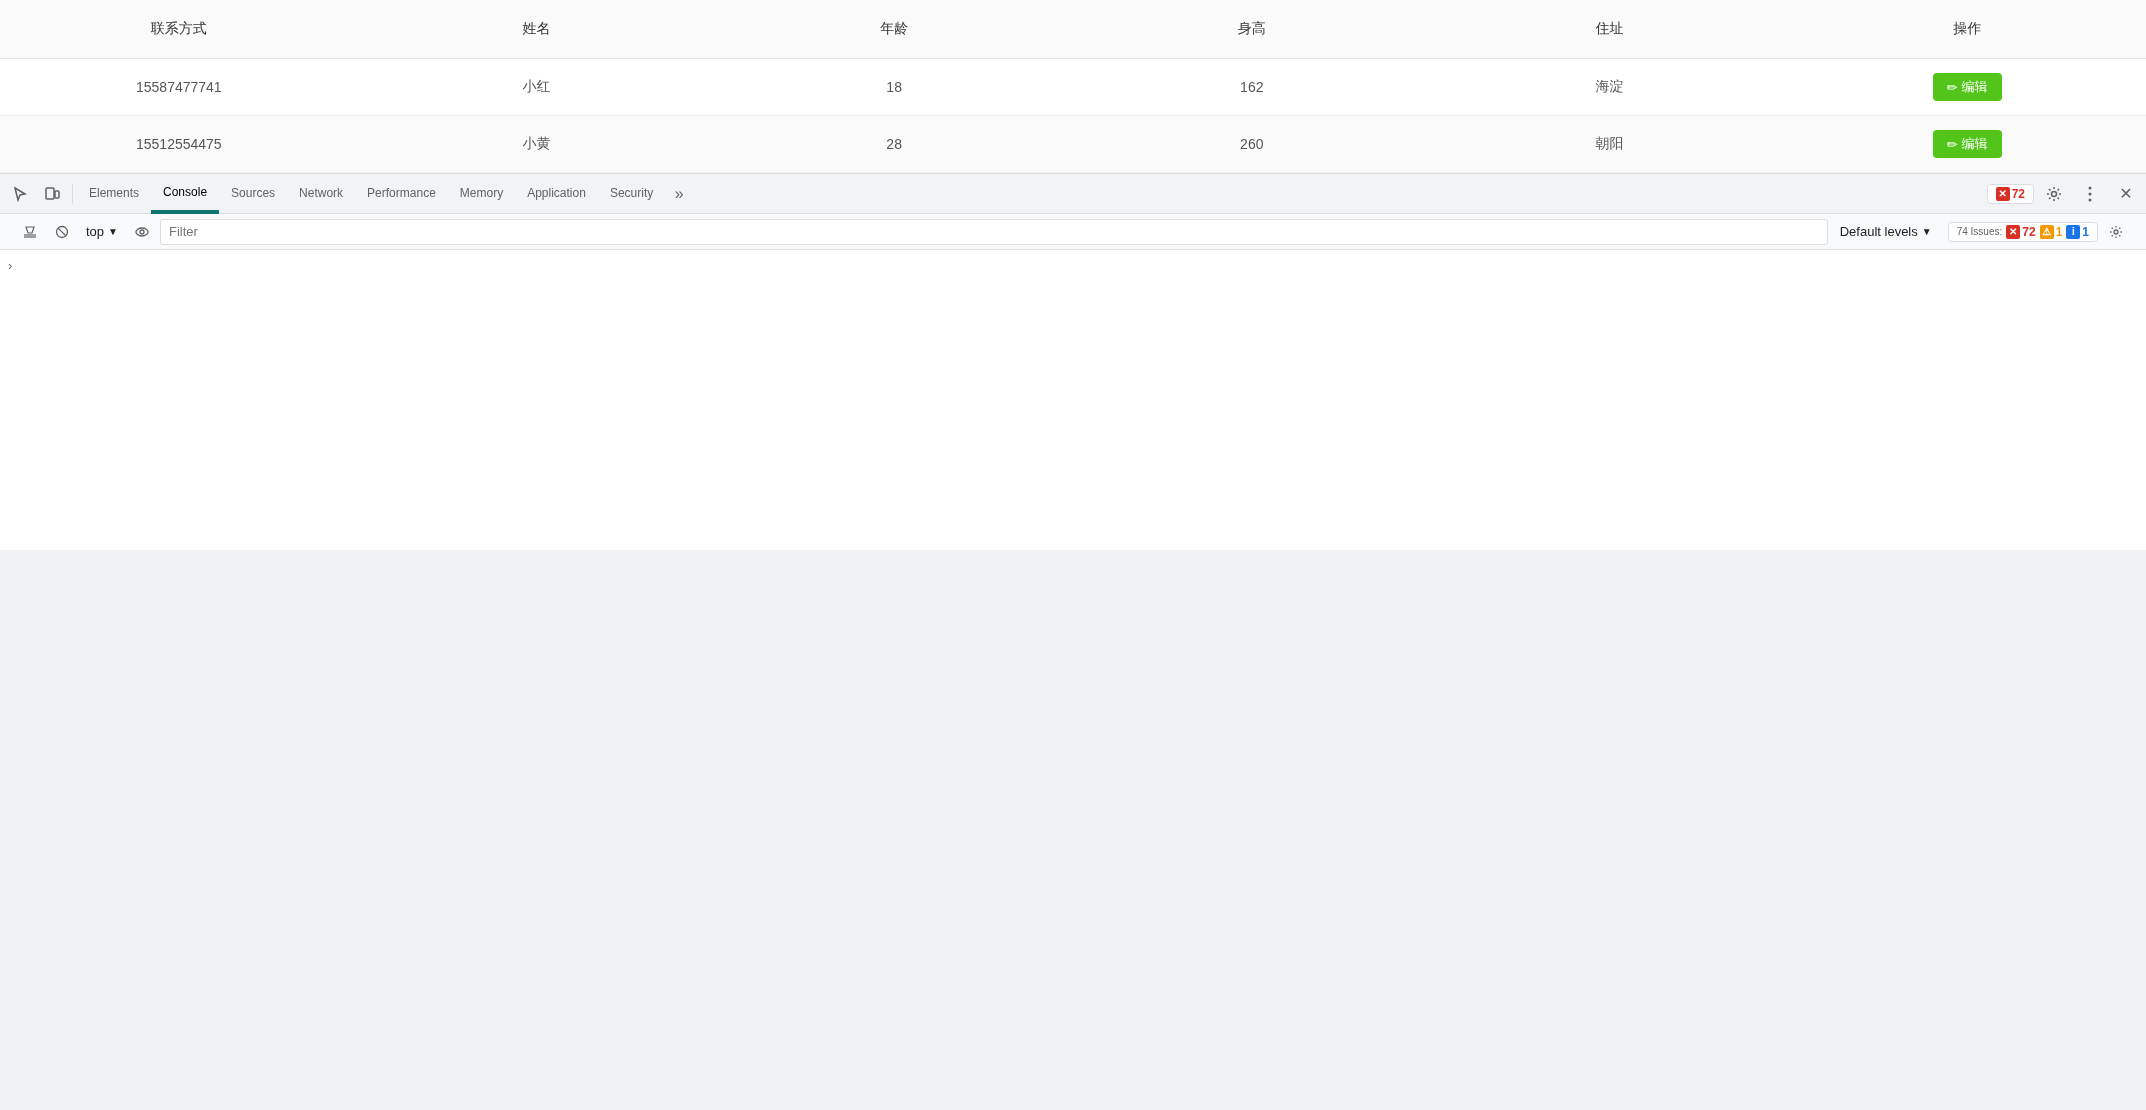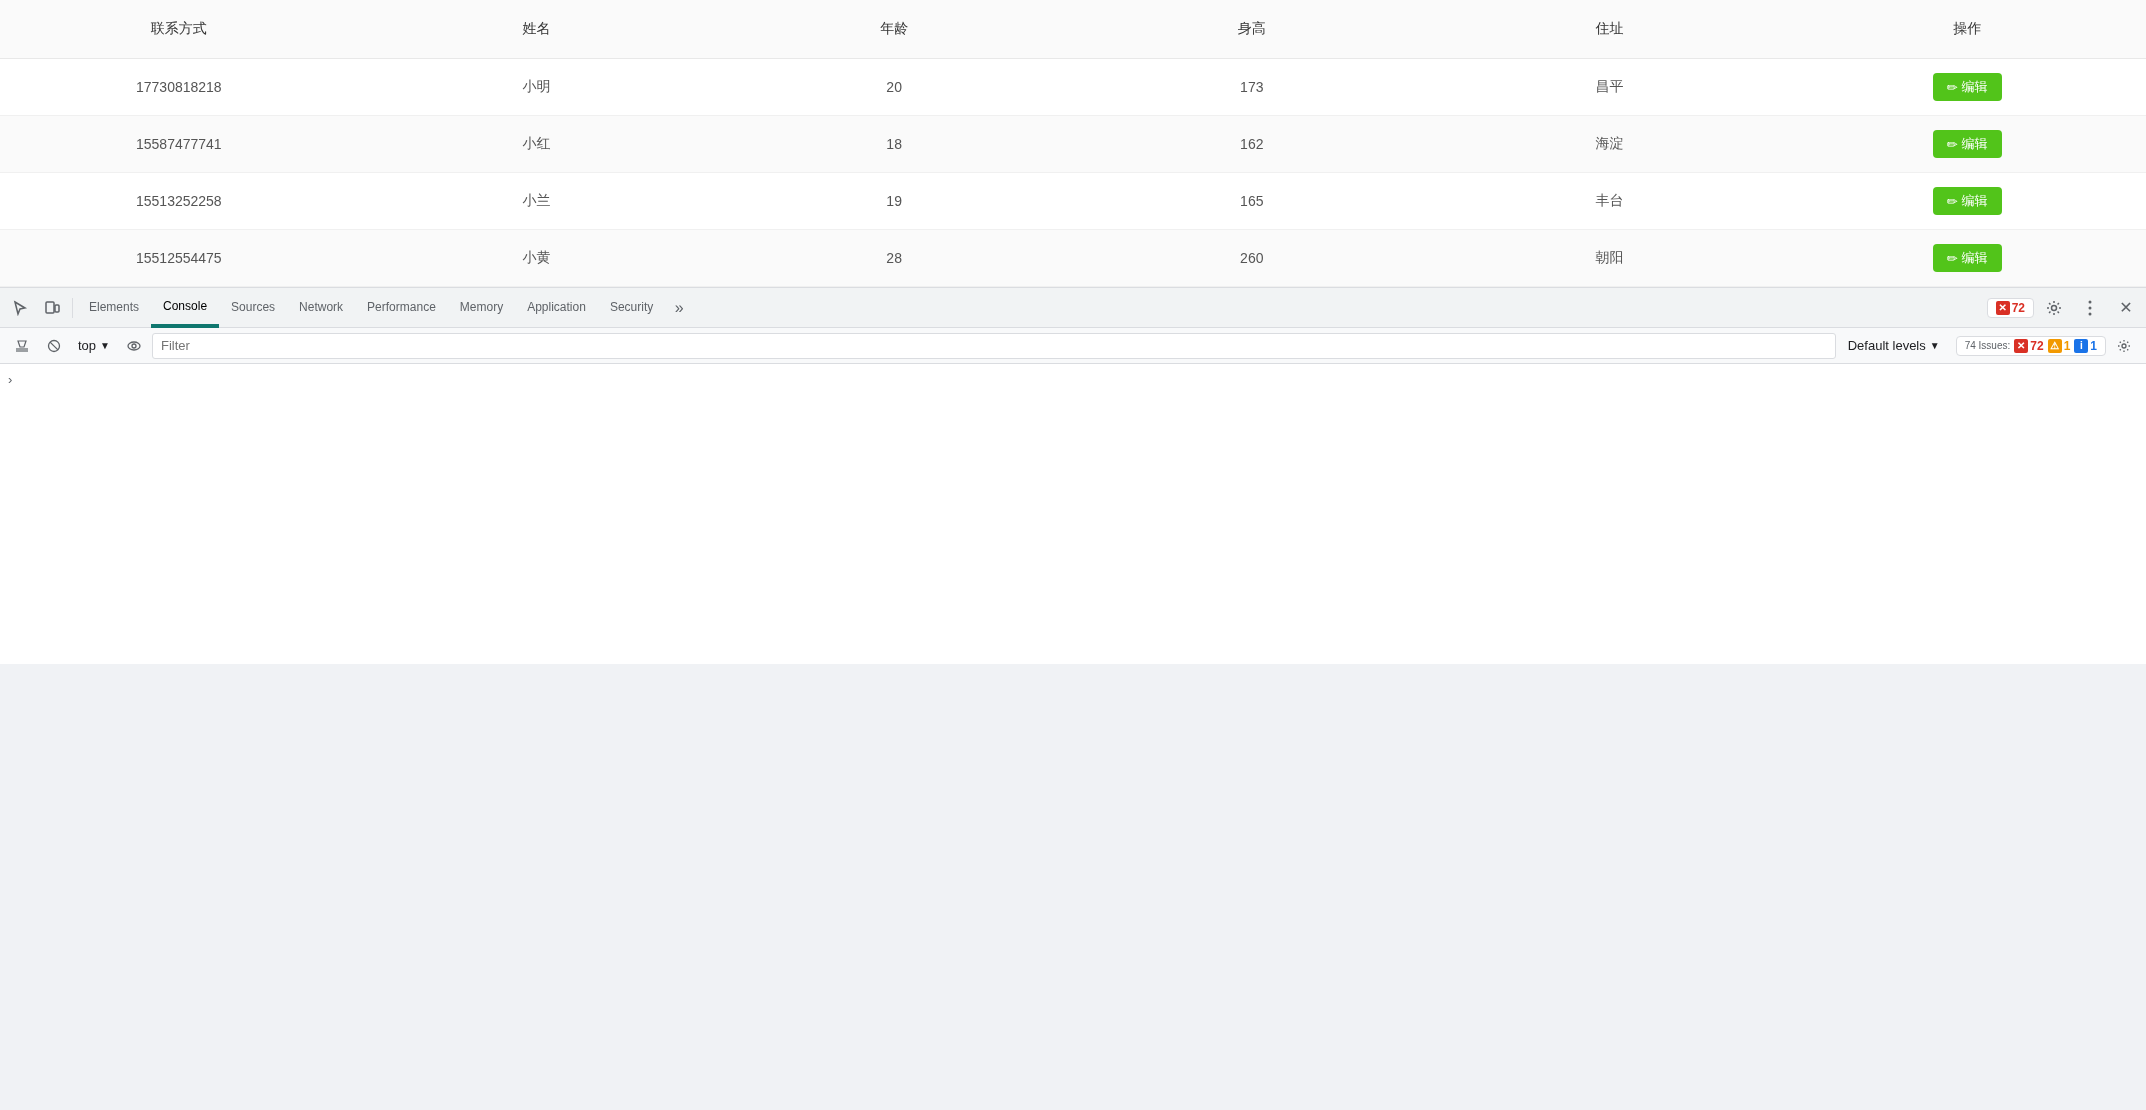--- a/index.html
+++ b/index.html
@@ -127,21 +127,21 @@
     .badge-error { color: #d93025; font-weight: 600; display: flex; align-items: center; gap: 2px; }
     .badge-warning { color: #f29900; font-weight: 600; display: flex; align-items: center; gap: 2px; }
     .badge-info { color: #1a73e8; font-weight: 600; display: flex; align-items: center; gap: 2px; }
 
     
     .console-toolbar {
       display: flex;
       align-items: center;
       background: #f8f9fa;
       border-bottom: 1px solid #dadce0;
-      padding: 4px 8px;
+      padding: 4px 16px;
       height: 36px;
       gap: 4px;
     }
     .console-icon-btn {
       width: 28px;
       height: 28px;
       border: none;
       background: transparent;
       cursor: pointer;
       display: flex;
@@ -229,51 +229,25 @@
         <th>联系方式</th>
         <th>姓名</th>
         <th>年龄</th>
         <th>身高</th>
         <th>住址</th>
         <th>操作</th>
       </tr>
     </thead>
     <tbody>
       <tr>
-        <td>17730818218</td>
-        <td>小明</td>
-        <td>20</td>
-        <td>173</td>
-        <td>昌平</td>
-        <td>
-          <button class="edit-btn">
-            <span>✏</span>
-            <span>编辑</span>
-          </button>
-        </td>
-      </tr>
-      <tr>
         <td>15587477741</td>
         <td>小红</td>
         <td>18</td>
         <td>162</td>
         <td>海淀</td>
-        <td>
-          <button class="edit-btn">
-            <span>✏</span>
-            <span>编辑</span>
-          </button>
-        </td>
-      </tr>
-      <tr>
-        <td>15513252258</td>
-        <td>小兰</td>
-        <td>19</td>
-        <td>165</td>
-        <td>丰台</td>
         <td>
           <button class="edit-btn">
             <span>✏</span>
             <span>编辑</span>
           </button>
         </td>
       </tr>
       <tr>
         <td>15512554475</td>
         <td>小黄</td>

